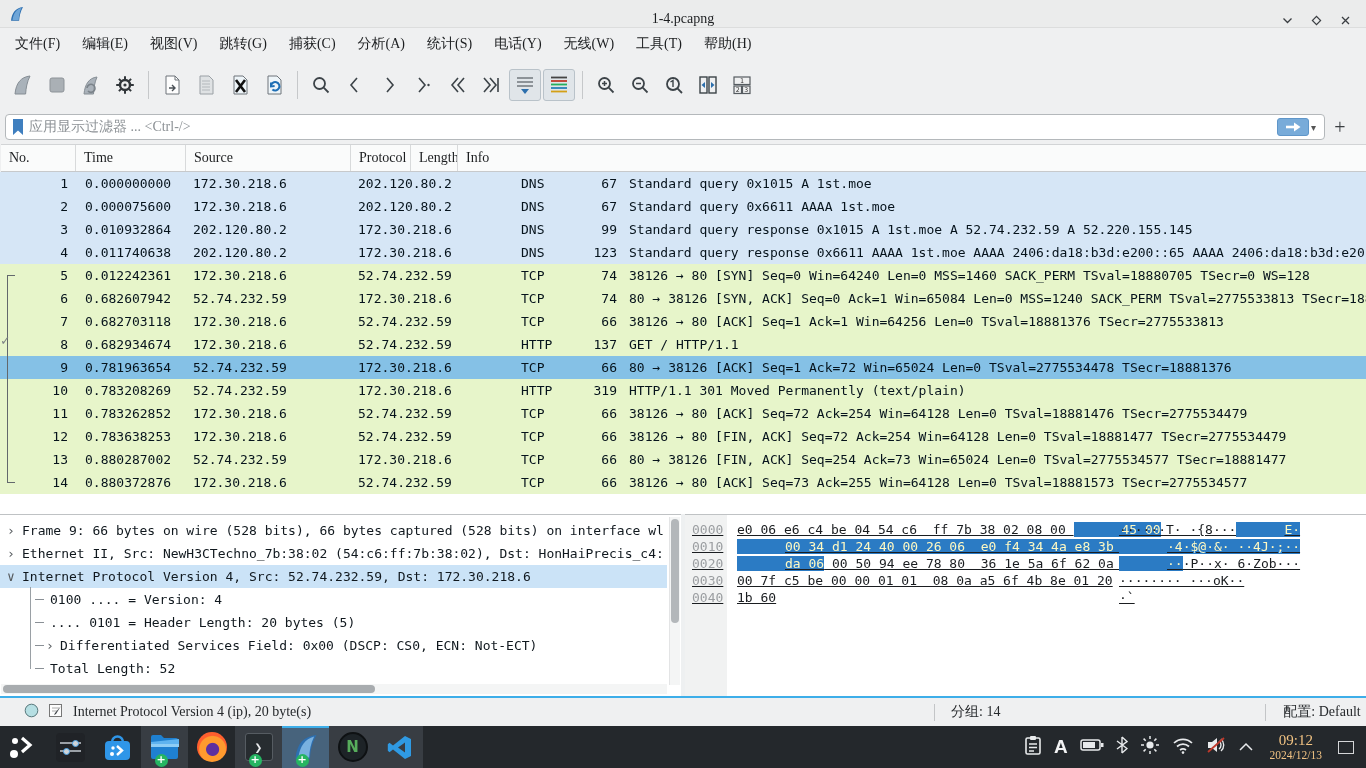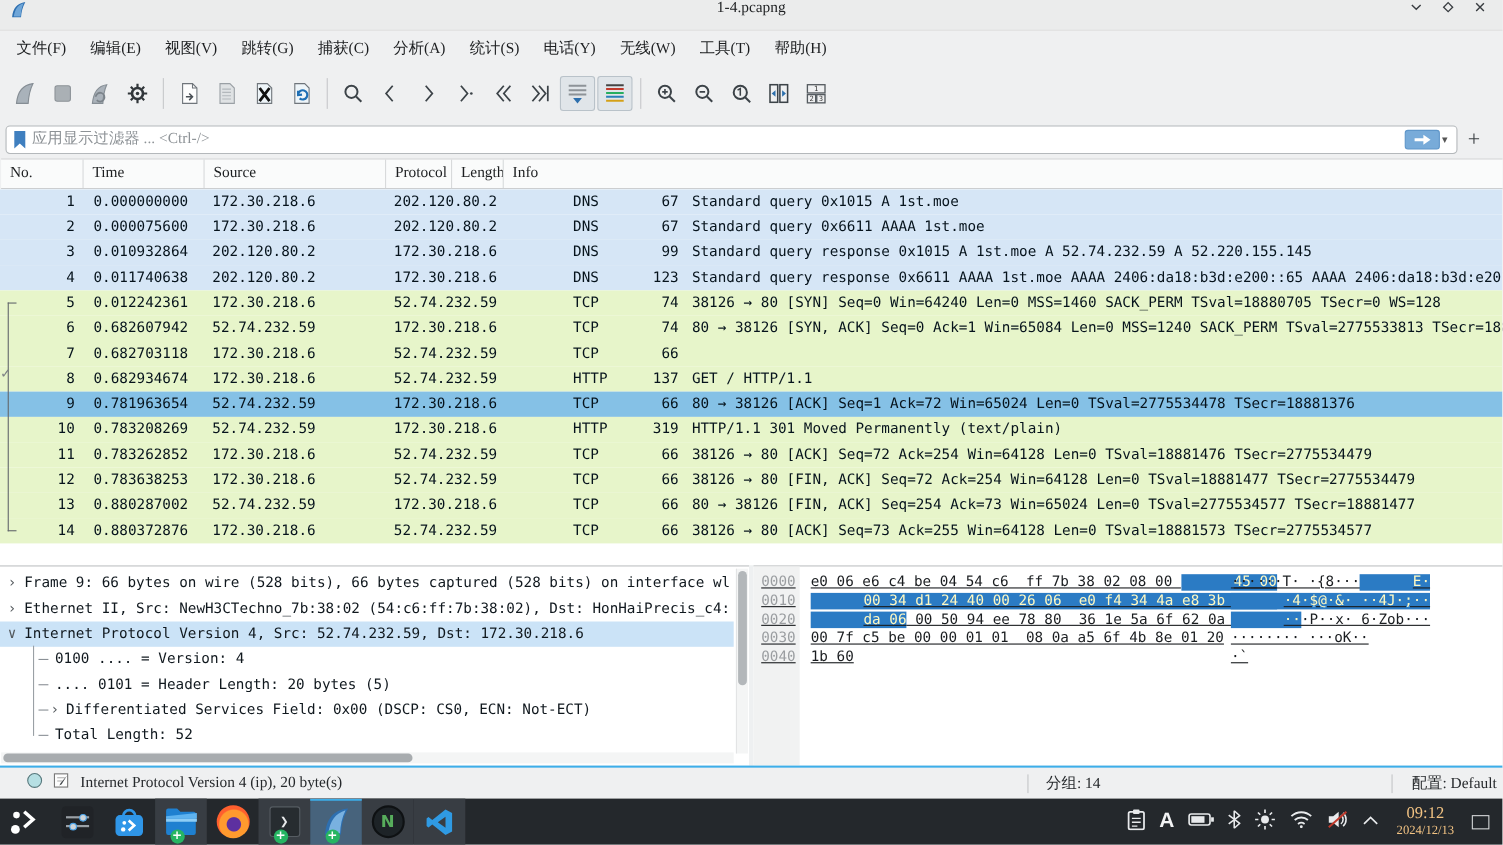--- a/index.html
+++ b/index.html
@@ -1,21 +1,21 @@
 <!DOCTYPE html>
 <html><head>
 <meta charset="utf-8">
 <style>
   * { margin:0; padding:0; box-sizing:border-box; }
   html,body { width:1366px; height:768px; overflow:hidden; }
   body { font-family:"Liberation Serif","DejaVu Serif",serif; background:#eff0f1; position:relative; color:#1a1d20; }
   .mono { font-family:"DejaVu Sans Mono",monospace; }
 
   
-  .titlebar { position:absolute; top:0; left:0; width:1366px; height:28px; background:#ebecec; border-bottom:1px solid #dcdddd; display:flex; align-items:flex-start; }
+  .titlebar { position:absolute; top:0; left:0; width:1366px; height:28px; background:#ebecec; border-bottom:1px solid #dcdddd; display:flex; align-items:flex-end; }
   .tb-logo { margin-left:8px; }
   .tb-title { position:absolute; left:0; right:0; text-align:center; font-size:14px; color:#1c1e20; }
   .win-controls { margin-left:auto; display:flex; gap:16px; padding-right:14px; z-index:2; }
   .win-controls span { display:flex; align-items:center; }
 
   
   .menubar { position:absolute; top:28px; left:0; width:1366px; height:32px; display:flex; align-items:center; padding-left:4px; background:#eff0f1; }
   .menu-item { padding:5px 11px; font-size:14px; color:#1c1e20; cursor:default; }
 
   
@@ -386,20 +386,21 @@
       <span class="pc pc-len">74</span>
       <span class="pc pc-info">80 → 38126 [SYN, ACK] Seq=0 Ack=1 Win=65084 Len=0 MSS=1240 SACK_PERM TSval=2775533813 TSecr=18881376</span>
     </div>
     <div class="prow tcp">
       <span class="pc pc-no">7</span>
       <span class="pc pc-time">0.682703118</span>
       <span class="pc pc-src">172.30.218.6</span>
       <span class="pc pc-dst">52.74.232.59</span>
       <span class="pc pc-prot">TCP</span>
       <span class="pc pc-len">66</span>
+      <span class="pc pc-info">38126 → 80 [ACK] Seq=1 Ack=1 Win=64256 Len=0 TSval=18881376 TSecr=2775533813</span>
     </div>
     <div class="prow tcp">
       <span class="pc pc-no">8</span>
       <span class="pc pc-time">0.682934674</span>
       <span class="pc pc-src">172.30.218.6</span>
       <span class="pc pc-dst">52.74.232.59</span>
       <span class="pc pc-prot">HTTP</span>
       <span class="pc pc-len">137</span>
       <span class="pc pc-info">GET / HTTP/1.1</span>
     </div>

